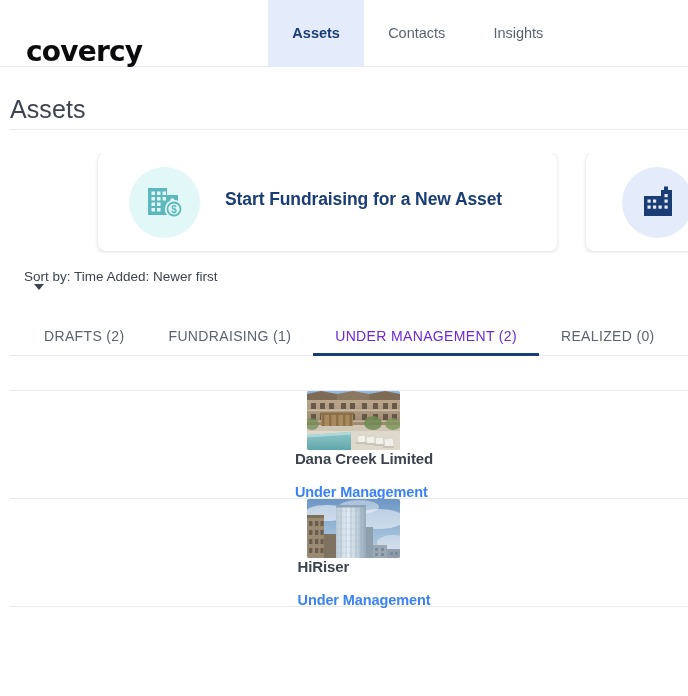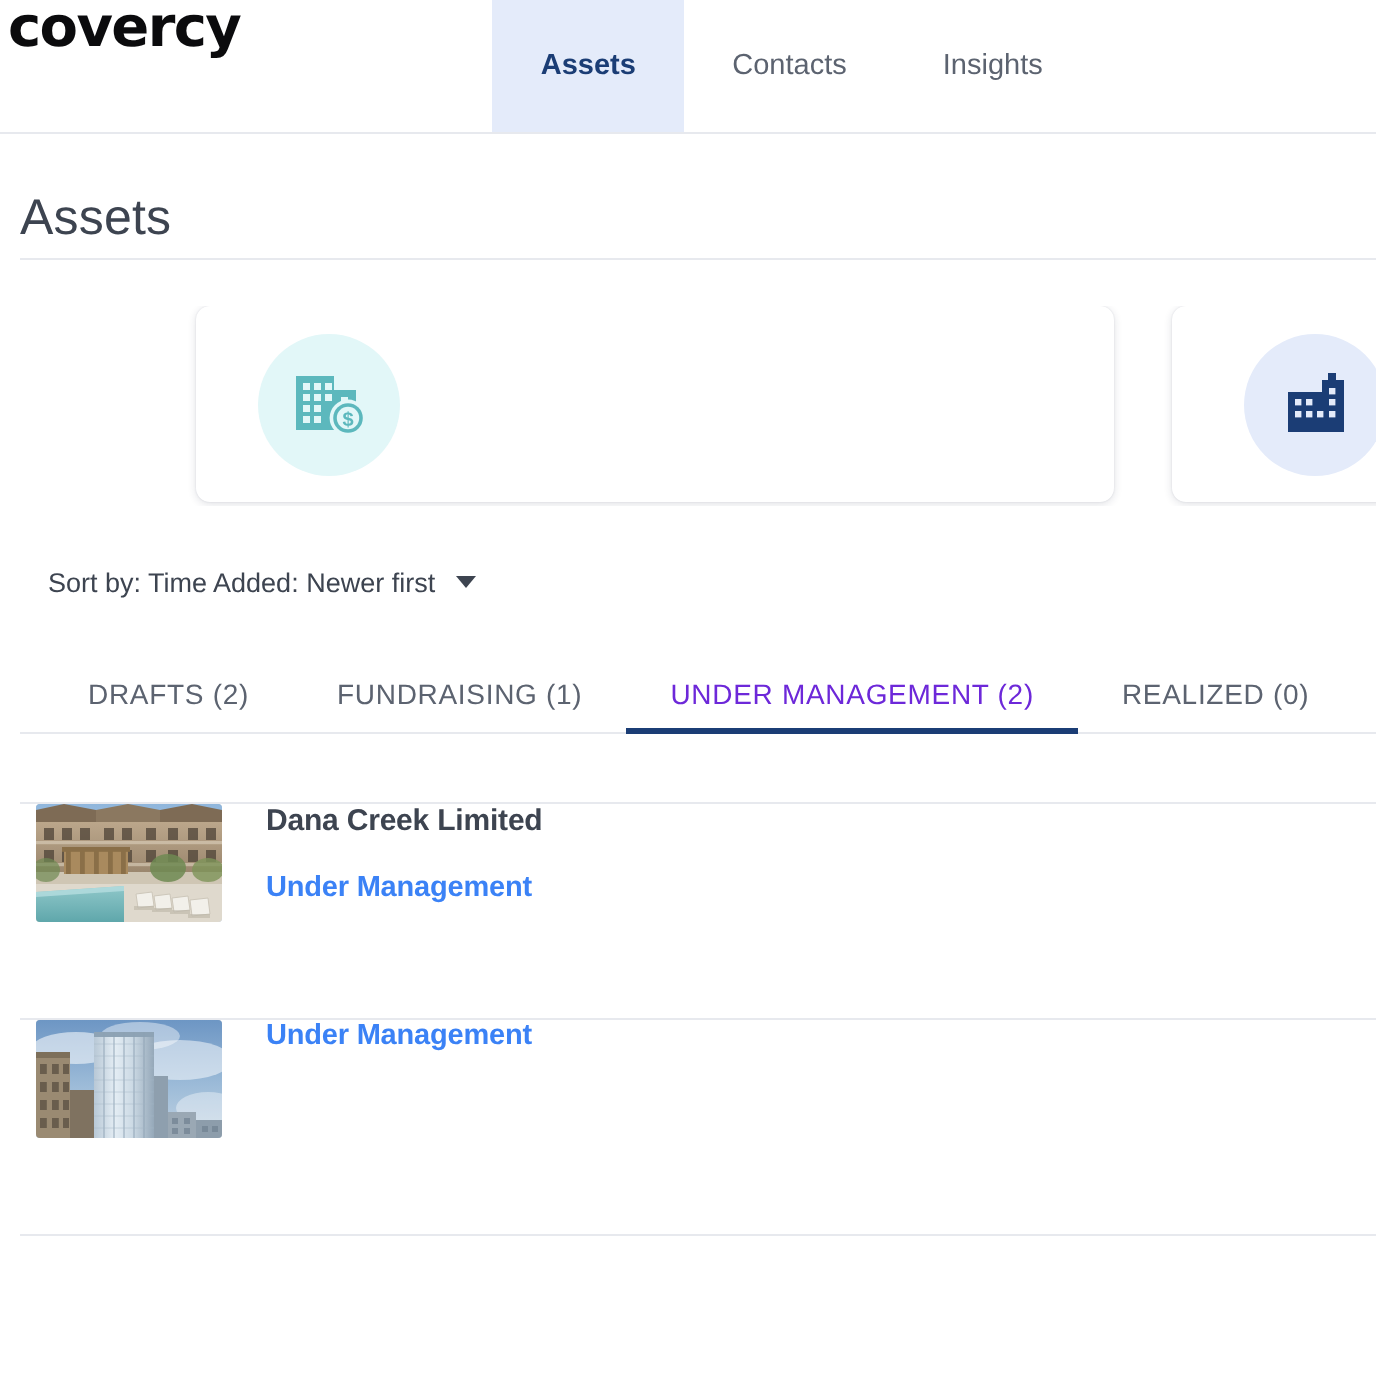--- a/index.html
+++ b/index.html
@@ -17,22 +17,22 @@
   
   .header {
     position: relative;
     height: 67px;
     background: #ffffff;
     border-bottom: 1px solid #e7e9ee;
     display: flex;
     align-items: stretch;
   }
   .logo-wrap {
-    display: flex; align-items: flex-start;
-    padding-left: 4px;
+    display: flex; align-items: flex-end;
+    padding-left: 26px;
     height: 100%;
   }
   .logo {
     font-family: "DejaVu Sans", sans-serif;
     font-size: 28px;
     font-weight: 700;
     letter-spacing: -0.8px;
     color: #0b0b0d;
     line-height: 1;
     display: block;
@@ -123,25 +123,25 @@
   }
   .card-sub {
     font-size: 14px;
     color: #5c6370;
     line-height: 1.33;
     max-width: 290px;
   }
 
   
   .sort-row {
-    margin-top: 27px;
+    margin-top: 16px;
     padding-left: 24px;
     display: flex;
-    align-items: center;
     height: 22px;
+    flex-direction: column;
   }
   .sort-label {
     font-size: 13.5px;
     color: #3d4450;
     cursor: pointer;
   }
   .caret {
     margin-left: 10px;
     width: 0; height: 0;
     border-left: 5.5px solid transparent;
@@ -192,24 +192,25 @@
   
   .list { margin-top: 34px; }
   .list-divider {
     margin-left: 10px;
     width: 678px;
     height: 1px;
     background: #e7e9ee;
   }
   .asset-row {
     display: flex;
-    align-items: flex-start;
+    align-items: center;
     height: 107px;
     padding-left: 18px;
     cursor: pointer;
+    flex-direction: column;
   }
   .thumb {
     flex: 0 0 auto;
     width: 93px; height: 59px;
     border-radius: 2px;
     overflow: hidden;
     position: relative;
     background: #b9c3cc;
   }
   .asset-info { margin-left: 22px; }
@@ -274,20 +275,21 @@
             <rect x="12" y="25" width="3.5" height="3.5"></rect>
             <rect x="25.5" y="15.5" width="3.5" height="3.5"></rect>
           </g>
           <circle cx="29" cy="26" r="9.2" fill="#e2f7f8"></circle>
           <circle cx="29" cy="26" r="7.4" fill="#5cb8bd"></circle>
           <circle cx="29" cy="26" r="5.6" fill="#e2f7f8"></circle>
           <text x="29" y="30" text-anchor="middle" font-family="'Liberation Sans', sans-serif" font-size="10" font-weight="700" fill="#5cb8bd">$</text>
         </svg>
       </div>
       <div class="card-text">
+        <div class="card-title">Start Fundraising for a New Asset</div>
       </div>
     </div>
 
     <div class="card secondary">
       <div class="card-icon blue">
         <svg width="36" height="34" viewBox="0 0 36 34" aria-hidden="true">
           <rect x="4" y="11" width="17" height="20" fill="#1b3d75"></rect>
           <rect x="21" y="5" width="11" height="26" fill="#1b3d75"></rect>
           <rect x="24" y="1.5" width="4" height="4" fill="#1b3d75"></rect>
           <g fill="#e4ebfa">
@@ -482,20 +484,21 @@
             <rect x="68" y="49" width="3" height="3"></rect>
               <rect x="74" y="49" width="3" height="3"></rect>
             <rect x="68" y="54" width="3" height="3"></rect>
               <rect x="74" y="54" width="3" height="3"></rect>
             <rect x="83" y="53" width="3" height="3"></rect>
               <rect x="88" y="53" width="3" height="3"></rect>
           </g>
         </svg>
       </div>
       <div class="asset-info">
+        <div class="asset-name">HiRiser</div>
         <div class="asset-status">Under Management</div>
       </div>
     </div>
 
     <div class="list-divider"></div>
 
   </div>
 
 </div>
 

